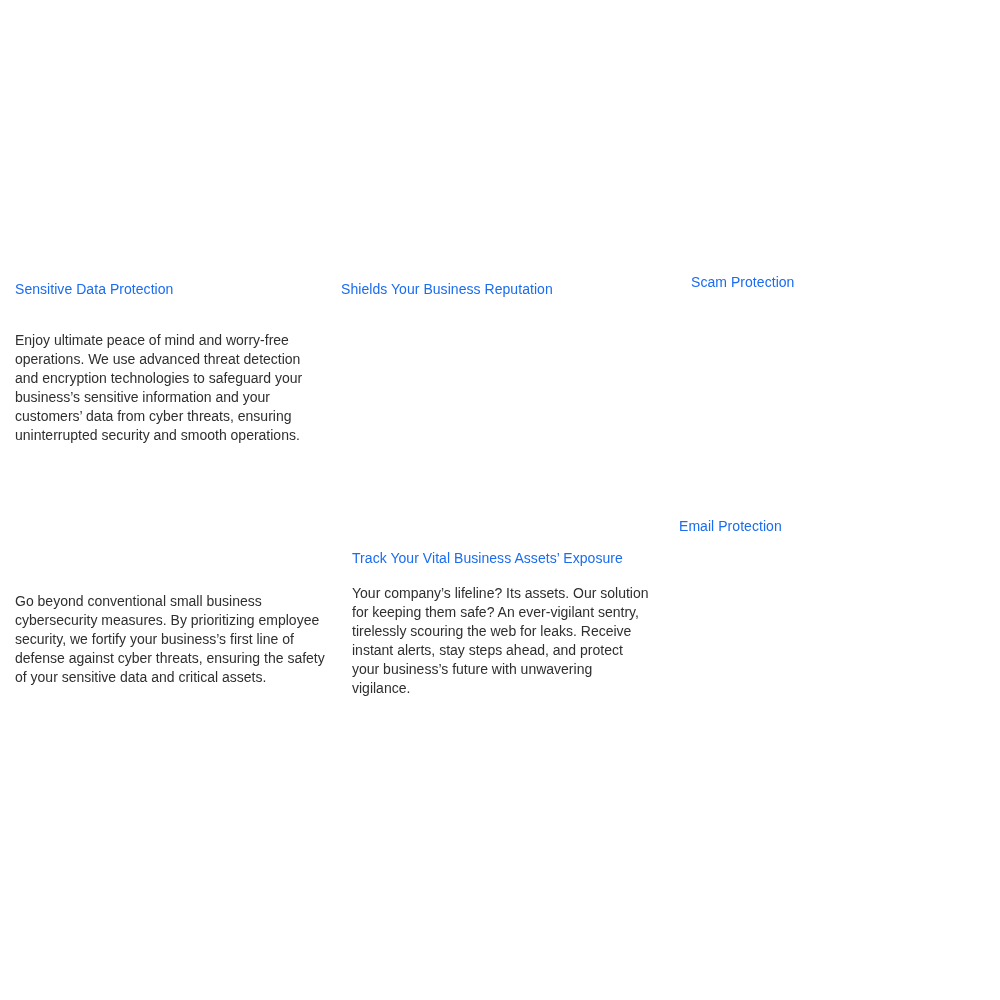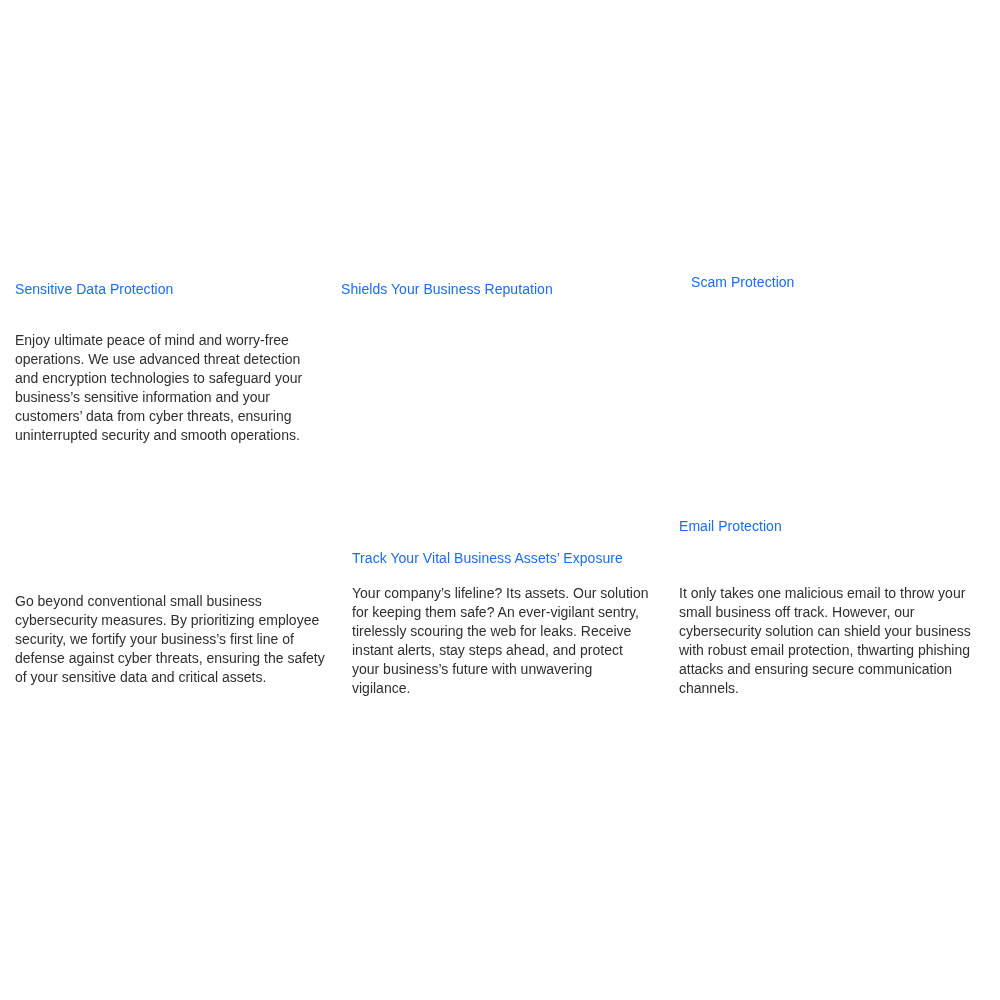--- a/index.html
+++ b/index.html
@@ -67,16 +67,15 @@
   <div class="row2">
     <article class="feature" id="f4">
       <p class="feature-text">Go beyond conventional small business cybersecurity measures. By prioritizing employee security, we fortify your business’s first line of defense against cyber threats, ensuring the safety of your sensitive data and critical assets.</p>
     </article>
     <article class="feature" id="f5">
       <h3 class="feature-title">Track Your Vital Business Assets’ Exposure</h3>
       <p class="feature-text">Your company’s lifeline? Its assets. Our solution for keeping them safe? An ever-vigilant sentry, tirelessly scouring the web for leaks. Receive instant alerts, stay steps ahead, and protect your business’s future with unwavering vigilance.</p>
     </article>
     <article class="feature" id="f6">
       <h3 class="feature-title">Email Protection</h3>
-      <p class="feature-text">It only takes one malicious email to throw your small business off track. However, our cybersecurity solution can shield your business with robust email protection, thwarting phishing attacks and ensuring secure communication channels.</p>
     </article>
   </div>
 </section>
 
 </body></html>

